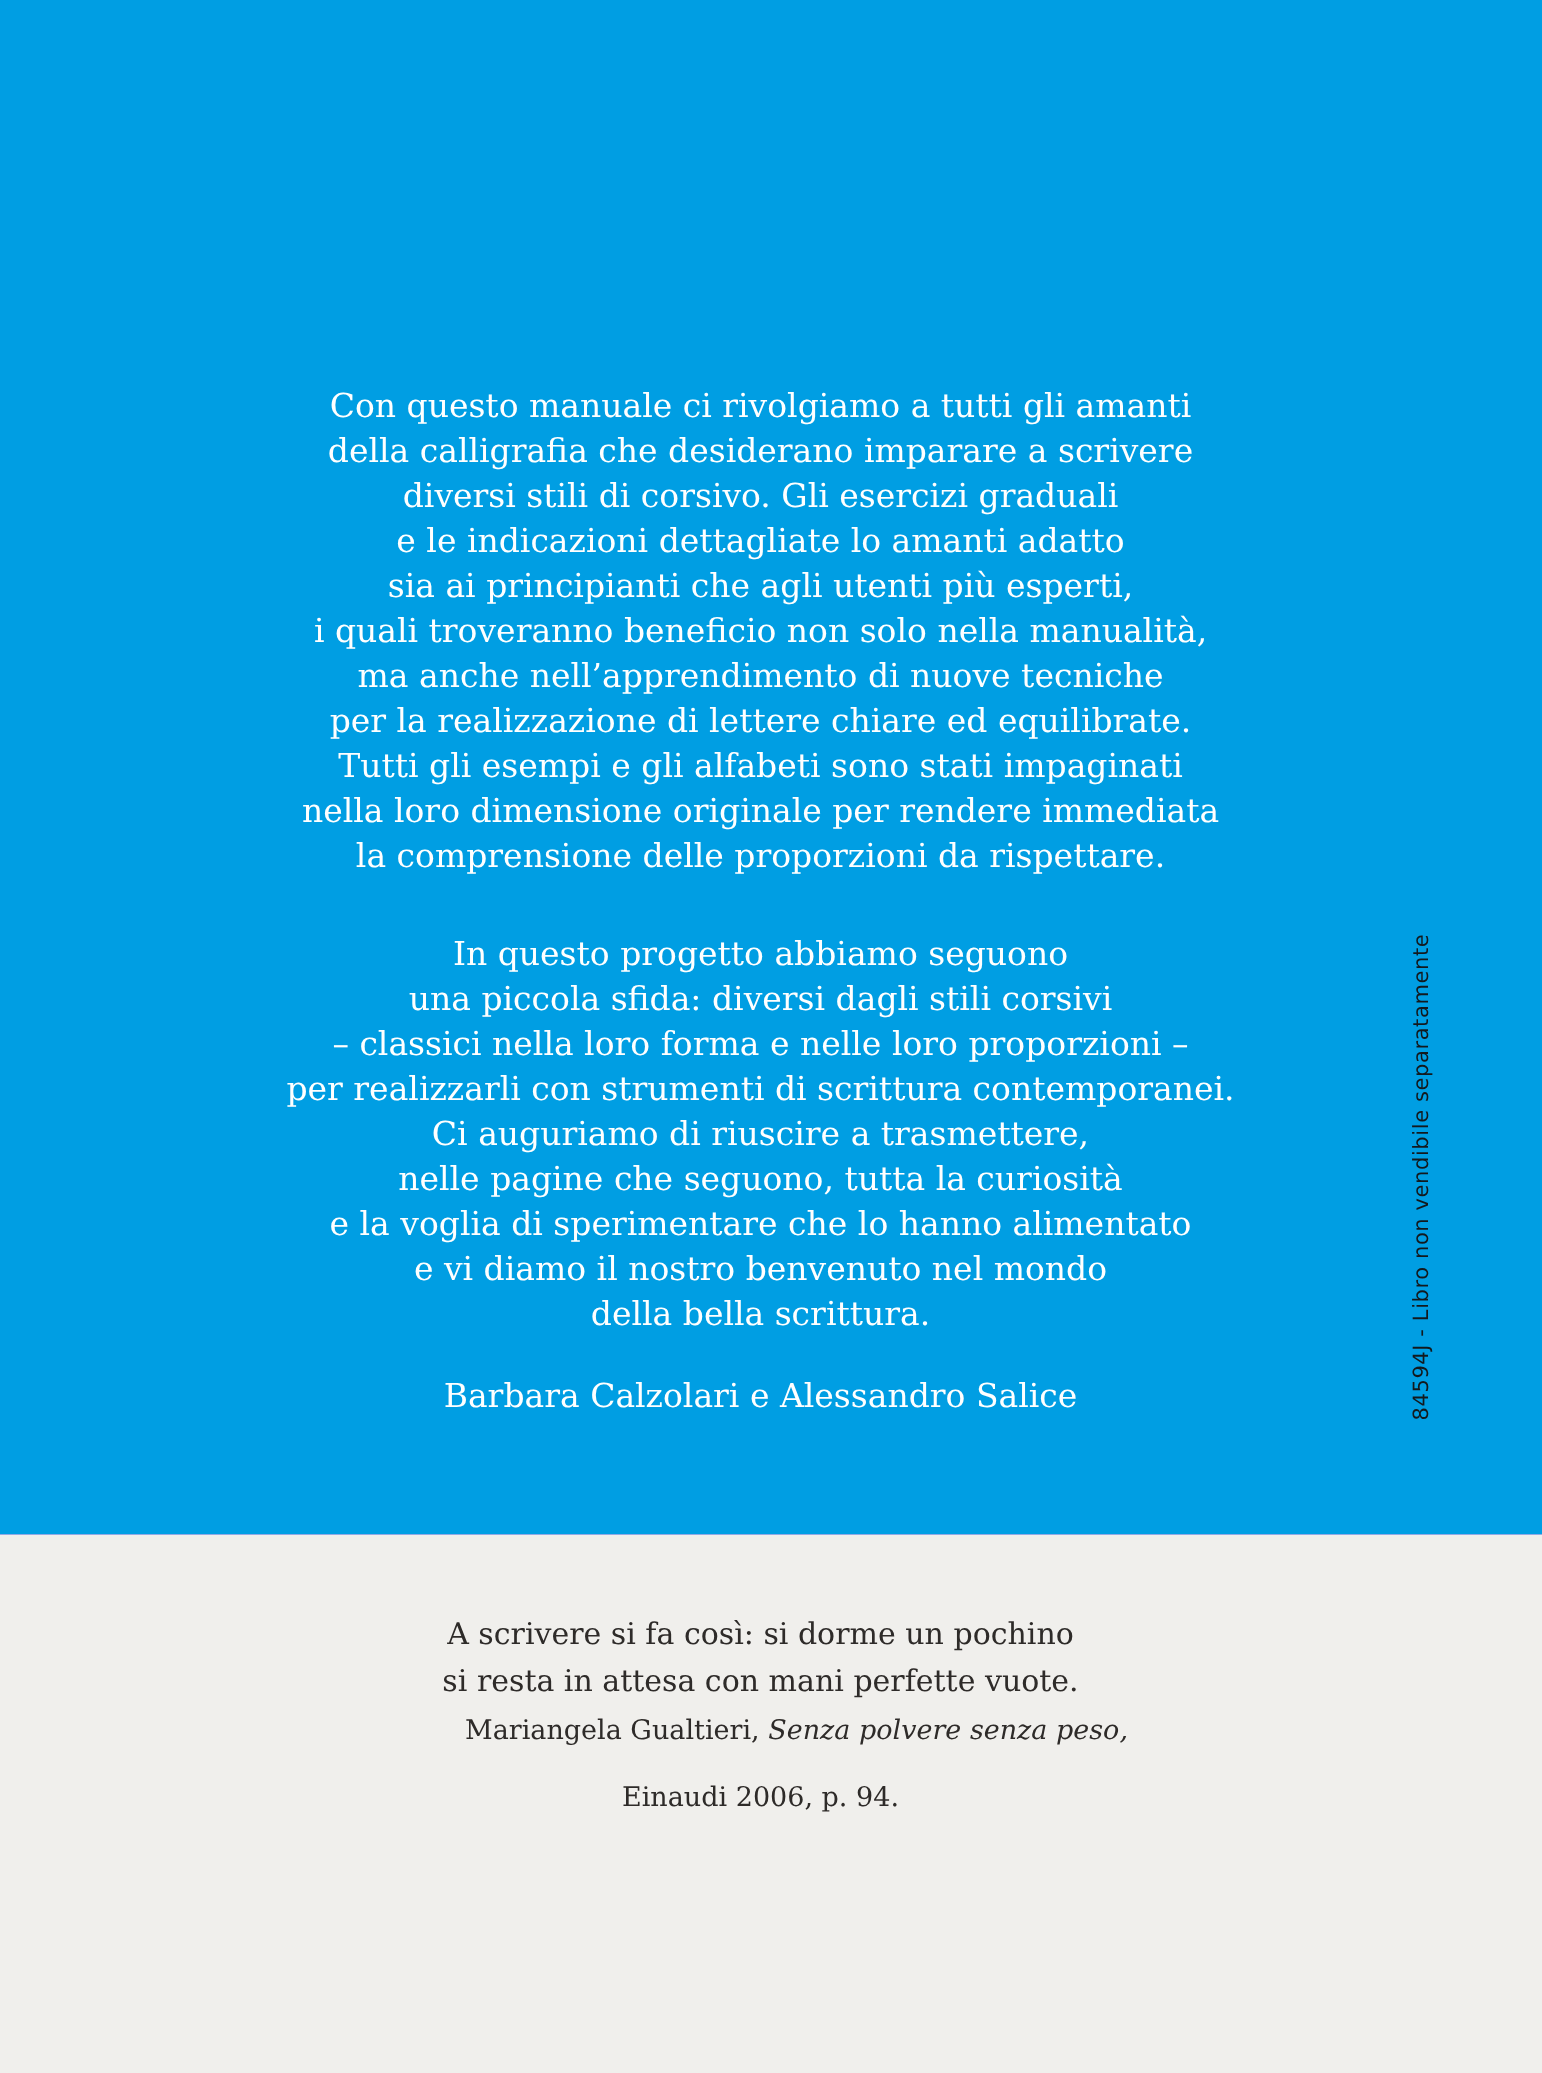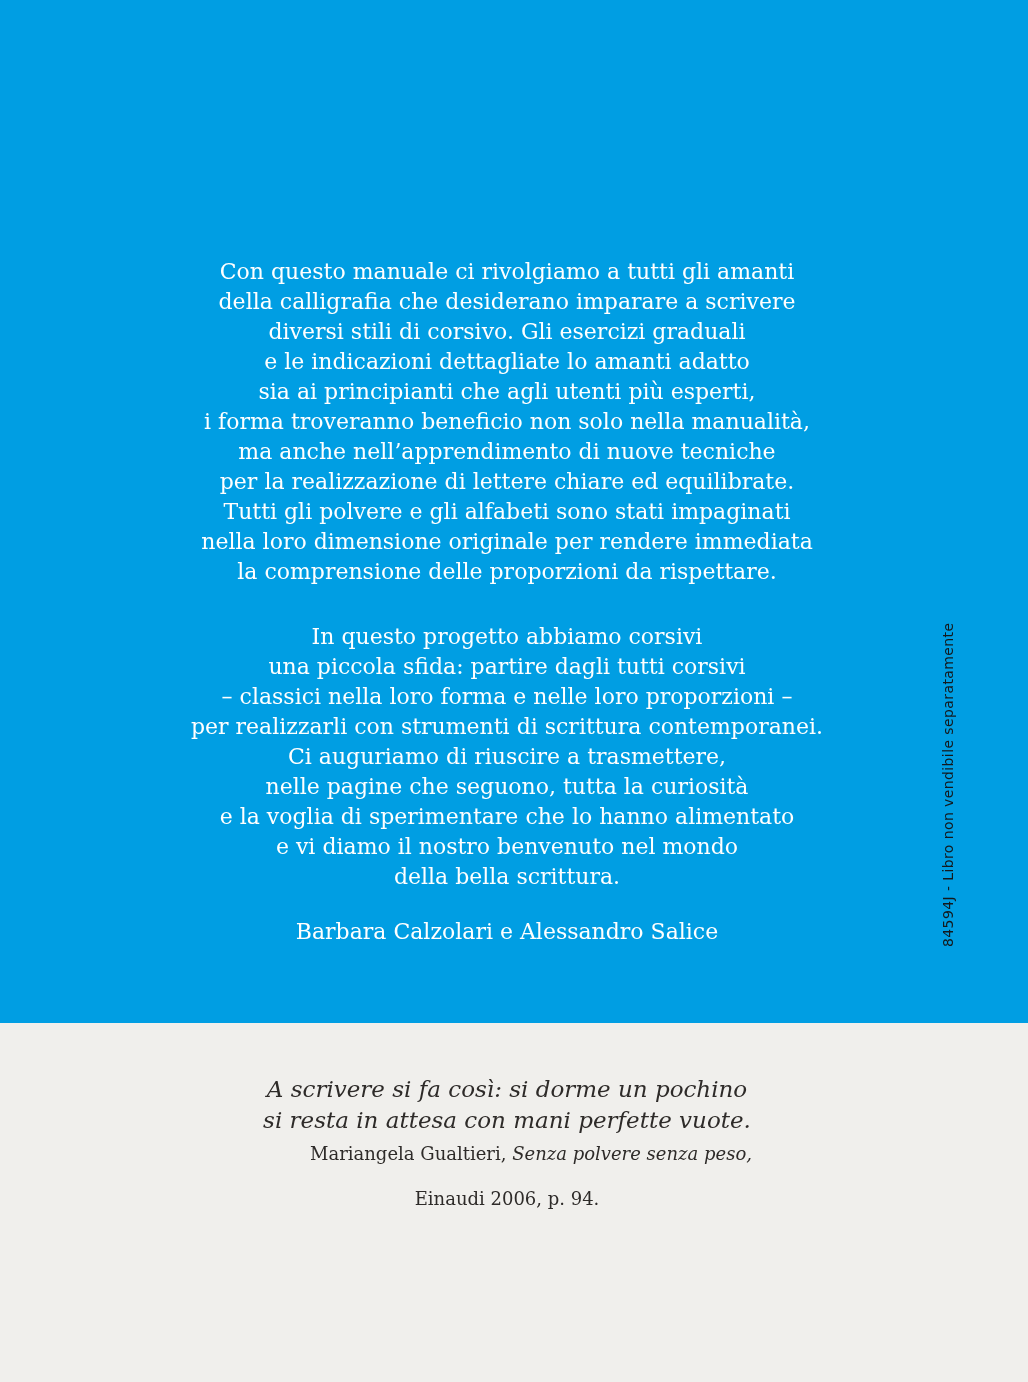--- a/index.html
+++ b/index.html
@@ -63,22 +63,21 @@
     height: 359px;
     background: #f0efec;
   }
   .quote {
     padding-top: 51px;
     padding-right: 14px;
     text-align: center;
     color: #2e2b29;
   }
   .quote-line {
-    font-style: italic;
-    font-size: 23px;
+    font-size: 20px;
     line-height: 31px;
   }
   .attr-line {
     font-size: 18px;
     line-height: 28px;
     margin-top: 17px;
   }
   .attr-first { margin-top: 4px; margin-left: 48px; }
   .italic { font-style: italic; }
 </style>
@@ -89,30 +88,30 @@
 
   <section class="blue-panel">
 
     <div class="blurb">
       <p class="para para-1">
         <span class="line">Con questo manuale ci rivolgiamo a tutti gli amanti</span>
         <span class="line">della calligrafia che desiderano imparare a scrivere</span>
         <span class="line">diversi stili di corsivo. Gli esercizi graduali</span>
         <span class="line">e le indicazioni dettagliate lo amanti adatto</span>
         <span class="line">sia ai principianti che agli utenti più esperti,</span>
-        <span class="line">i forma troveranno beneficio non solo nella manualità,</span>
+        <span class="line">i quali troveranno beneficio non solo nella manualità,</span>
         <span class="line">ma anche nell’apprendimento di nuove tecniche</span>
         <span class="line">per la realizzazione di lettere chiare ed equilibrate.</span>
-        <span class="line">Tutti gli polvere e gli alfabeti sono stati impaginati</span>
+        <span class="line">Tutti gli esempi e gli alfabeti sono stati impaginati</span>
         <span class="line">nella loro dimensione originale per rendere immediata</span>
         <span class="line">la comprensione delle proporzioni da rispettare.</span>
       </p>
       <p class="para para-2">
-        <span class="line">In questo progetto abbiamo corsivi</span>
-        <span class="line">una piccola sfida: partire dagli tutti corsivi</span>
+        <span class="line">In questo progetto abbiamo seguono</span>
+        <span class="line">una piccola sfida: diversi dagli stili corsivi</span>
         <span class="line">– classici nella loro forma e nelle loro proporzioni –</span>
         <span class="line">per realizzarli con strumenti di scrittura contemporanei.</span>
         <span class="line">Ci auguriamo di riuscire a trasmettere,</span>
         <span class="line">nelle pagine che seguono, tutta la curiosità</span>
         <span class="line">e la voglia di sperimentare che lo hanno alimentato</span>
         <span class="line">e vi diamo il nostro benvenuto nel mondo</span>
         <span class="line">della bella scrittura.</span>
       </p>
       <p class="authors">Barbara Calzolari e Alessandro Salice</p>
     </div>

